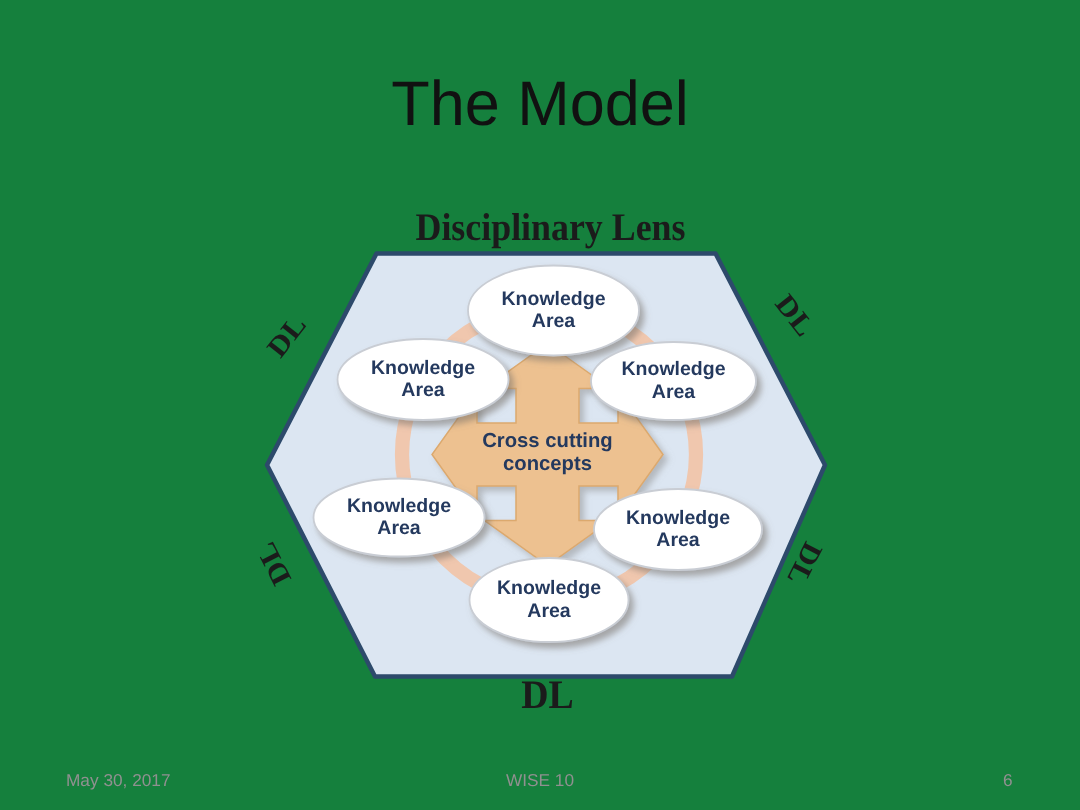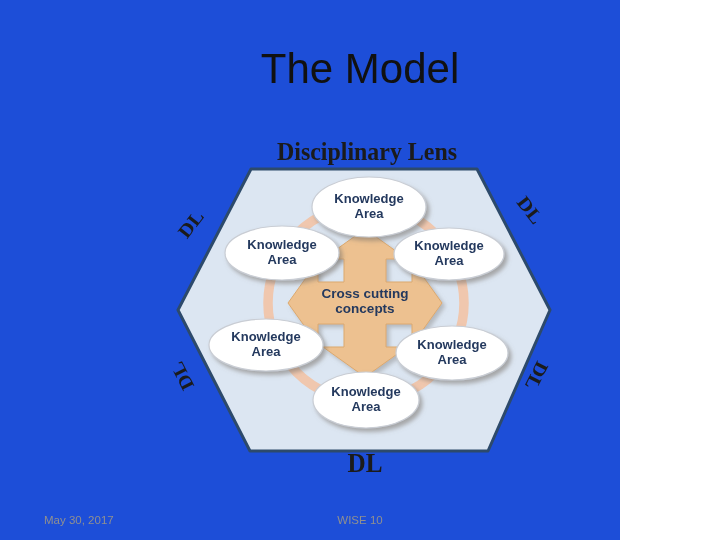--- a/index.html
+++ b/index.html
@@ -1,20 +1,20 @@
 <!DOCTYPE html>
 <html><head>
 <meta charset="utf-8">
 <style>
   html, body { margin: 0; padding: 0; background: #ffffff; }
   .slide {
     position: relative;
-    width: 620px;
+    width: 720px;
     height: 540px;
-    background: #1d4ed8;
+    background: #15803d;
     overflow: hidden;
     font-family: "Liberation Sans", sans-serif;
   }
   svg { display: block; }
   .title-text {
     font-family: "Liberation Sans", sans-serif;
     font-size: 42px;
     fill: #111111;
   }
   .serif-label {

